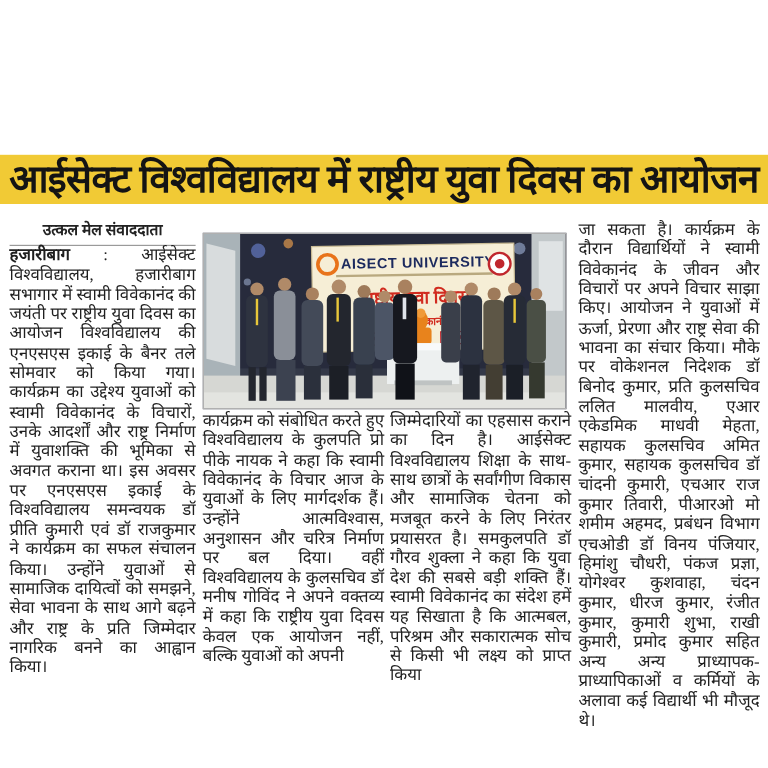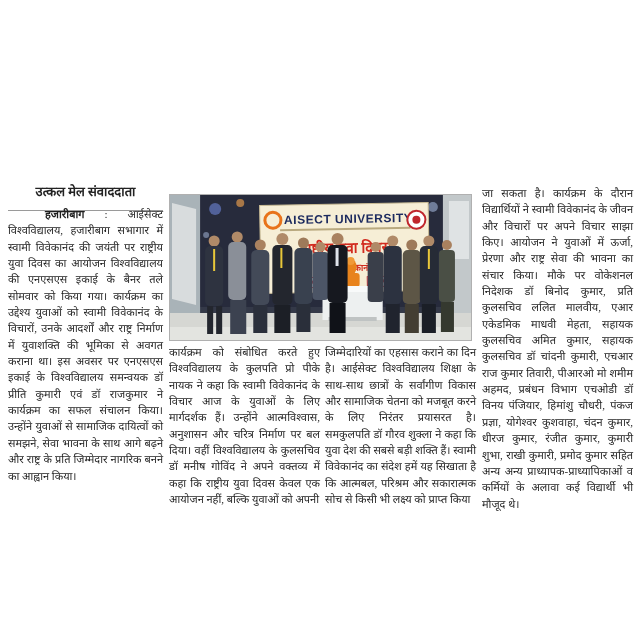--- a/index.html
+++ b/index.html
@@ -9,42 +9,43 @@
   }
   .headline{
     position:absolute;left:0;top:129px;width:640px;height:41px;
     background:#f1ca35;
     font-size:32px;font-weight:700;line-height:41px;text-align:center;
     white-space:nowrap;letter-spacing:-0.5px;margin:0;color:#141414;
   }
   .byline{
     position:absolute;left:8px;top:182px;width:155px;
     font-size:13px;font-weight:700;text-align:center;
-    padding-bottom:10px;border-bottom:1.5px solid #9a9a9a;color:#222;
+    padding-bottom:4px;border-bottom:1.5px solid #9a9a9a;color:#222;
   }
   .bodytext{
-    font-size:11px;line-height:16.35px;text-align:justify;
+    font-size:14px;line-height:16.35px;text-align:justify;
     text-justify:inter-word;margin:0;color:#1f1f1f;
   }
   .col1{position:absolute;left:8px;top:206px;width:155px;}
   .col2{position:absolute;left:169px;top:344px;width:151px;}
   .col3{position:absolute;left:325px;top:344px;width:151px;}
   .col4{position:absolute;left:482px;top:185px;width:151px;}
-  .dateline{font-weight:700;margin-left:37px;}
+  .dateline{font-weight:700;}
   .photo{
     position:absolute;left:169px;top:194px;width:303px;height:147px;
     border:1px solid #b0b0b0;box-sizing:border-box;background:#353a4a;margin:0;
   }
   .photo svg{display:block;width:100%;height:100%;}
 </style>
 </head>
 <body>
 
 <div class="page">
 
+  <h1 class="headline">आईसेक्ट विश्वविद्यालय में राष्ट्रीय युवा दिवस का आयोजन</h1>
 
   <div class="byline">उत्कल मेल संवाददाता</div>
 
   <p class="bodytext col1"><span class="dateline">हजारीबाग</span><span> : </span><span>आईसेक्ट विश्वविद्यालय, हजारीबाग सभागार में स्वामी विवेकानंद की जयंती पर राष्ट्रीय युवा दिवस का आयोजन विश्वविद्यालय की एनएसएस इकाई के बैनर तले सोमवार को किया गया। कार्यक्रम का उद्देश्य युवाओं को स्वामी विवेकानंद के विचारों, उनके आदर्शों और राष्ट्र निर्माण में युवाशक्ति की भूमिका से अवगत कराना था। इस अवसर पर एनएसएस इकाई के विश्वविद्यालय समन्वयक डॉ प्रीति कुमारी एवं डॉ राजकुमार ने कार्यक्रम का सफल संचालन किया। उन्होंने युवाओं से सामाजिक दायित्वों को समझने, सेवा भावना के साथ आगे बढ़ने और राष्ट्र के प्रति जिम्मेदार नागरिक बनने का आह्वान किया।</span></p>
 
   <figure class="photo">
     <svg viewBox="0 0 300 145" preserveAspectRatio="none">
 
       <rect x="0" y="0" width="300" height="145" fill="#343948"></rect>
       <rect x="28" y="0" width="246" height="112" fill="#272b3c"></rect>

